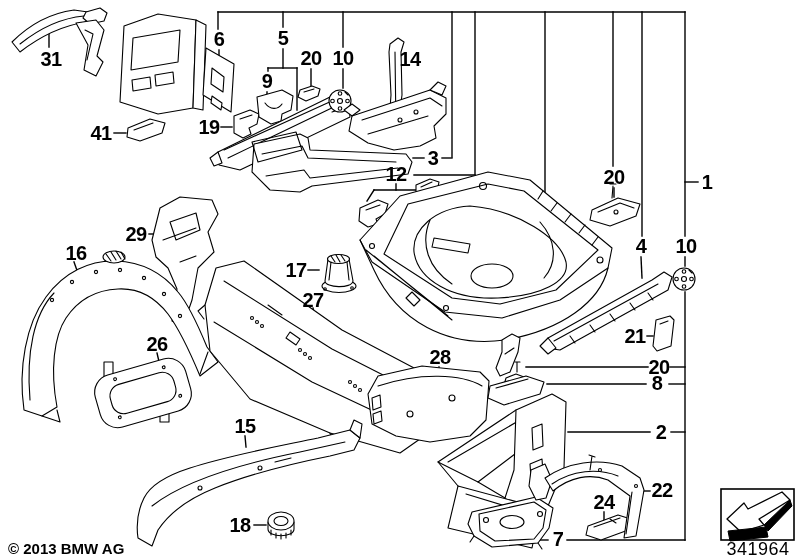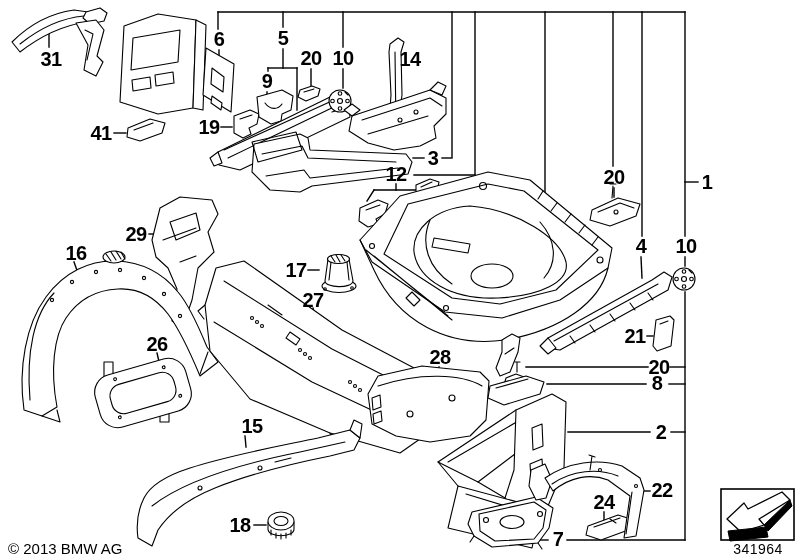--- a/index.html
+++ b/index.html
@@ -2,23 +2,23 @@
 <html><head>
 <meta charset="utf-8">
 <style>
   html,body{margin:0;padding:0;background:#fff;}
   #stage{position:relative;width:800px;height:560px;background:#fff;overflow:hidden;
          font-family:"Liberation Sans",sans-serif;}
   #art{position:absolute;left:0;top:0;}
   .callout{position:absolute;transform:translate(-50%,-50%);font-weight:bold;
            font-size:20px;line-height:1;color:#000;letter-spacing:-0.5px;white-space:nowrap;
            cursor:default;}
-  .copyright{position:absolute;left:8px;top:540px;font-size:15px;font-weight:normal;color:#000;}
+  .copyright{position:absolute;left:8px;top:540px;font-size:15px;font-weight:bold;color:#000;}
   .plate{position:absolute;left:758px;top:549px;transform:translate(-50%,-50%);
-         font-size:14px;color:#000;letter-spacing:0.5px;}
+         font-size:18px;color:#000;letter-spacing:0.5px;}
 </style>
 </head>
 <body>
 
 <div id="stage">
 
 <svg id="art" width="800" height="560" viewBox="0 0 800 560">
 
   <g stroke="#000" stroke-width="1.4" fill="none" stroke-linecap="square">
     <path d="M218,12 H685"></path>
@@ -366,21 +366,21 @@
   <div class="callout" style="left:686px;top:246px">10</div>
   <div class="callout" style="left:136px;top:234px">29</div>
   <div class="callout" style="left:76px;top:253px">16</div>
   <div class="callout" style="left:296px;top:270px">17</div>
   <div class="callout" style="left:313px;top:300px">27</div>
   <div class="callout" style="left:635px;top:336px">21</div>
   <div class="callout" style="left:157px;top:344px">26</div>
   <div class="callout" style="left:440px;top:357px">28</div>
   <div class="callout" style="left:659px;top:367px">20</div>
   <div class="callout" style="left:657px;top:383px">8</div>
-  <div class="callout" style="left:252px;top:426px">15</div>
+  <div class="callout" style="left:245px;top:426px">15</div>
   <div class="callout" style="left:661px;top:432px">2</div>
   <div class="callout" style="left:662px;top:490px">22</div>
   <div class="callout" style="left:604px;top:502px">24</div>
   <div class="callout" style="left:240px;top:525px">18</div>
   <div class="callout" style="left:558px;top:539px">7</div>
 
   <div class="copyright">© 2013 BMW AG</div>
   <div class="plate">341964</div>
 
 </div>

